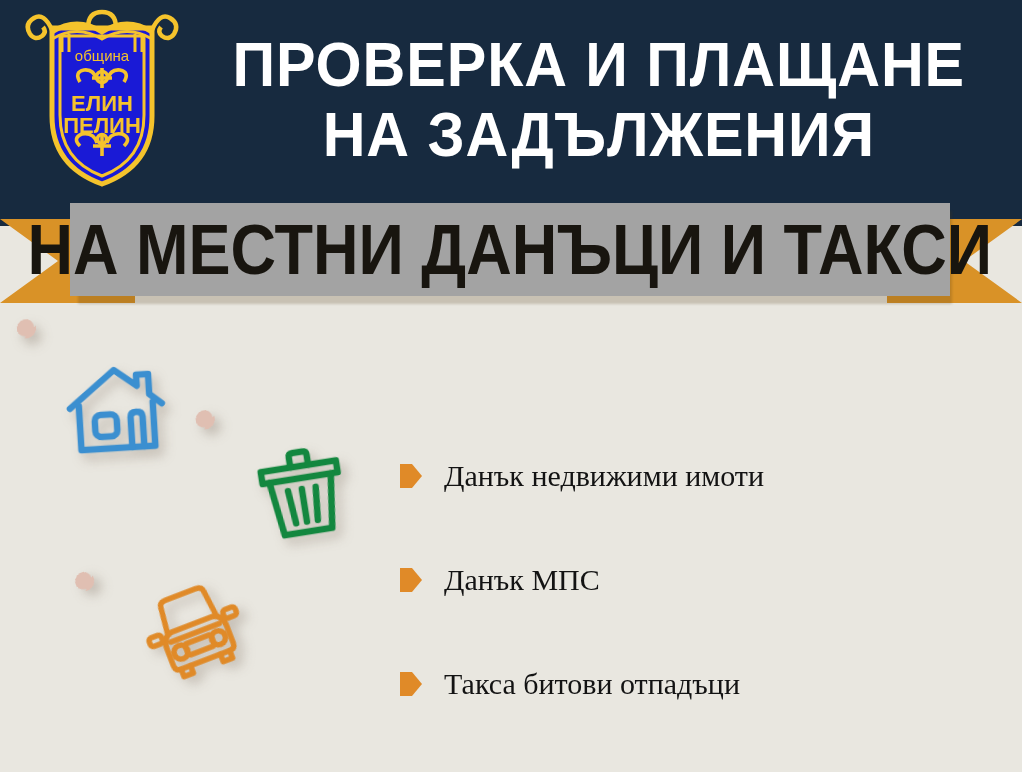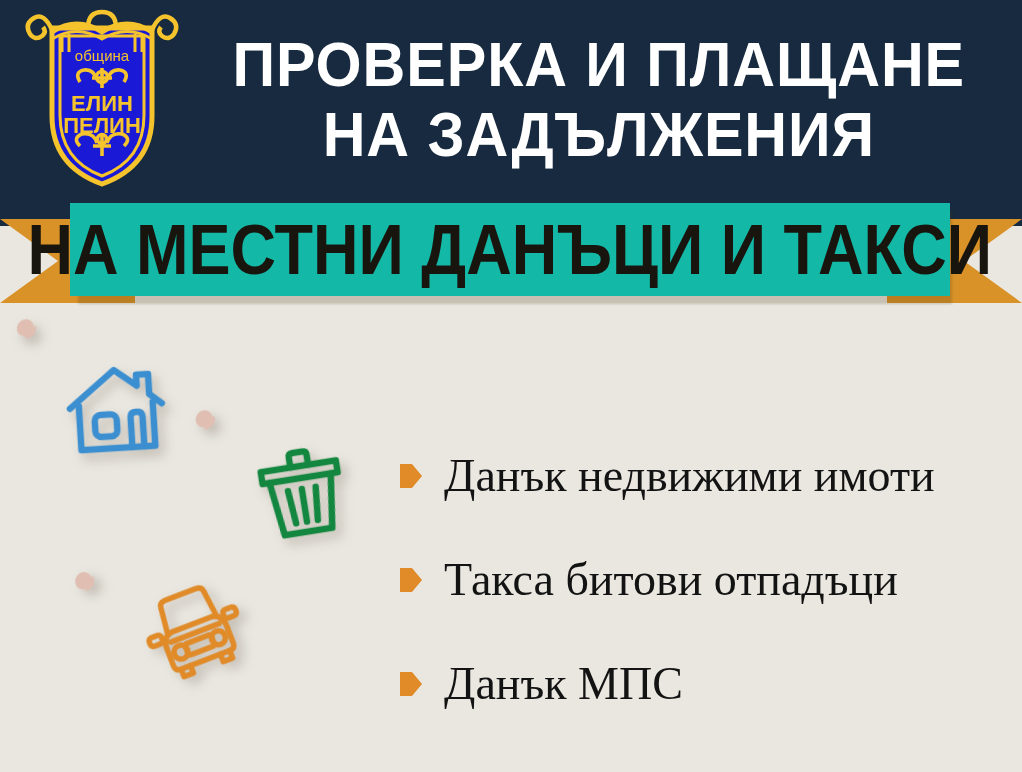--- a/index.html
+++ b/index.html
@@ -60,21 +60,21 @@
     right:0;
     clip-path:polygon(0 0,135px 0,77px 42px,135px 84px,0 84px);
   }
   .ribbon-shadow{
     position:absolute;left:78px;top:14px;width:874px;height:93px;
     background:rgba(80,60,20,0.22);
     filter:blur(1px);
   }
   .ribbon-band{
     position:absolute;left:70px;top:6px;width:880px;height:93px;
-    background:#14b8a6;
+    background:#a3a3a3;
     display:flex;align-items:center;justify-content:center;
   }
   .ribbon-text{
     color:#18150f;
     font-family:"Liberation Sans Narrow","Liberation Sans",sans-serif;
     font-weight:700;
     font-size:70px;
     line-height:70px;
     letter-spacing:0px;
     transform:scaleX(0.90);
@@ -111,21 +111,21 @@
     height:104px;
   }
   .bullet{
     width:22px;height:26px;flex:0 0 22px;margin-right:22px;
     position:relative;
   }
   .bullet svg{display:block;width:22px;height:26px;}
   .item-label{
     font-family:"Liberation Serif","DejaVu Serif",serif;
     font-weight:400;
-    font-size:46px;
+    font-size:30px;
     line-height:52px;
     color:#131313;
     white-space:nowrap;
   }
 </style>
 </head>
 <body>
 
 <div id="poster">
 
@@ -289,27 +289,27 @@
       </span>
       <span class="item-label">Данък недвижими имоти</span>
     </div>
 
     <div class="list-item">
       <span class="bullet">
         <svg viewBox="0 0 22 26" xmlns="http://www.w3.org/2000/svg">
             <path d="M0 1 L12 1 L22 13 L12 25 L0 25 Z" fill="#e08a28"></path>
           </svg>
       </span>
-      <span class="item-label">Такса битови отпадъци</span>
+      <span class="item-label">Данък МПС</span>
     </div>
 
     <div class="list-item">
       <span class="bullet">
         <svg viewBox="0 0 22 26" xmlns="http://www.w3.org/2000/svg">
             <path d="M0 1 L12 1 L22 13 L12 25 L0 25 Z" fill="#e08a28"></path>
           </svg>
       </span>
-      <span class="item-label">Данък МПС</span>
+      <span class="item-label">Такса битови отпадъци</span>
     </div>
 
   </div>
 
 </div>
 
 </body></html>

